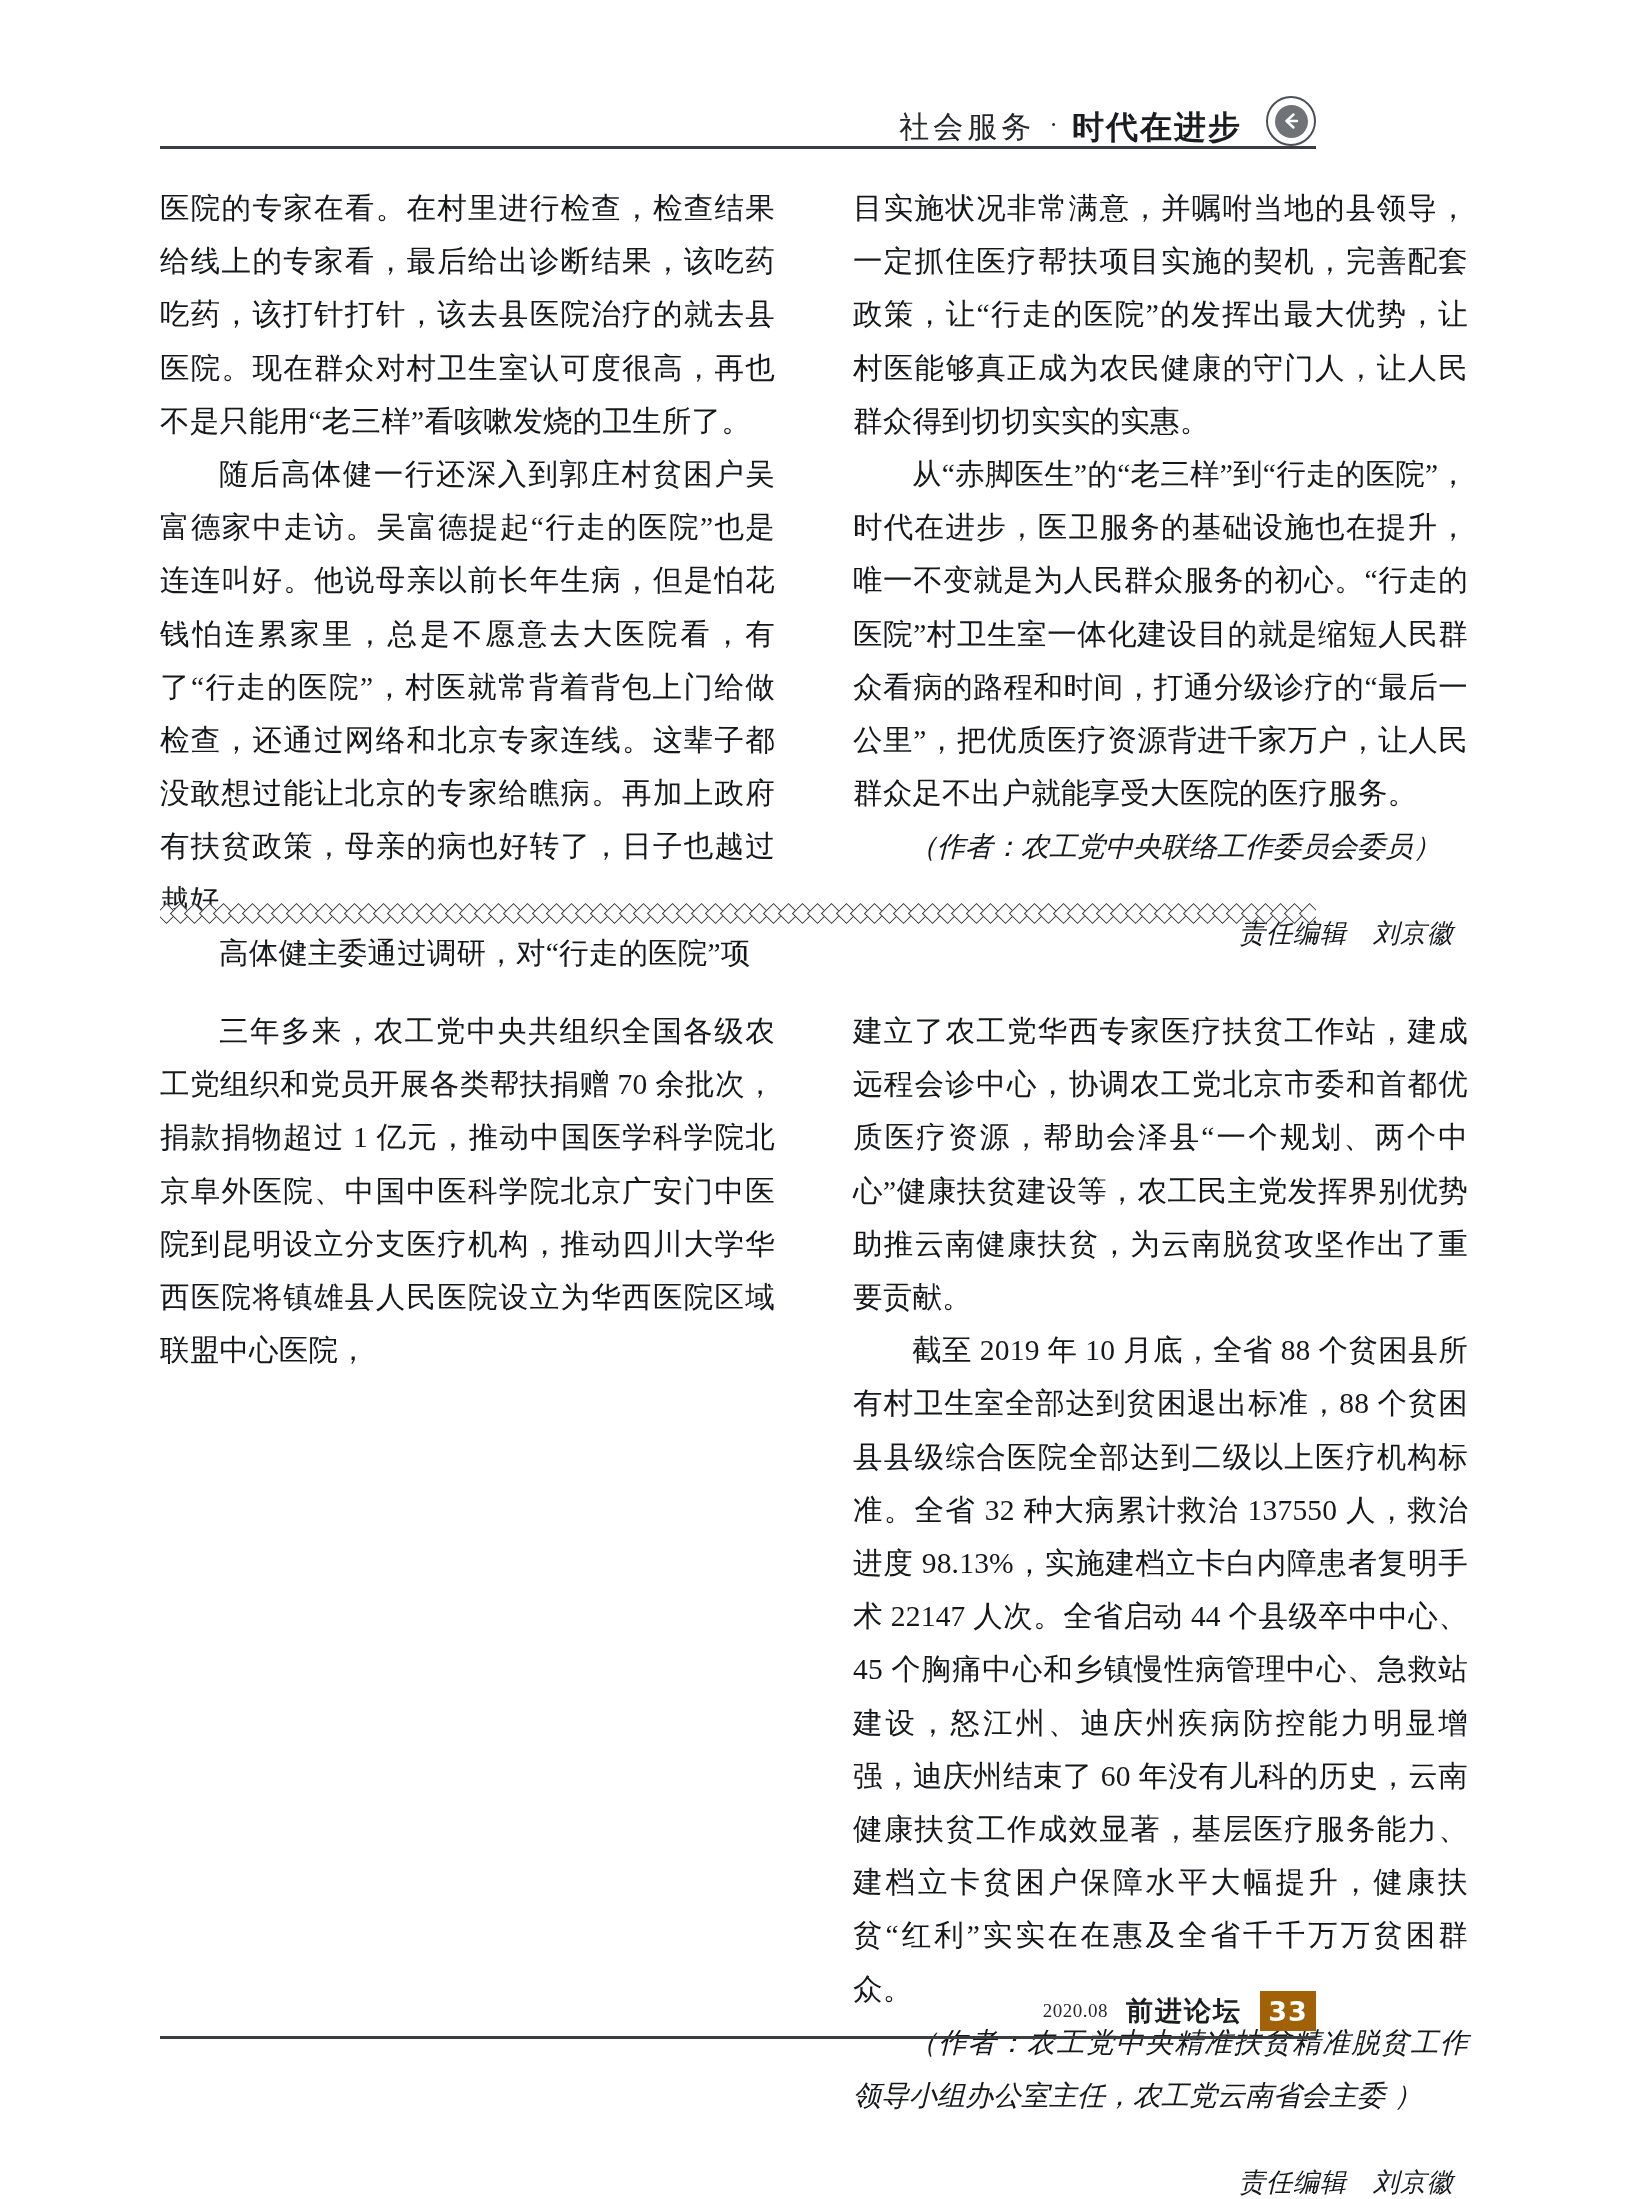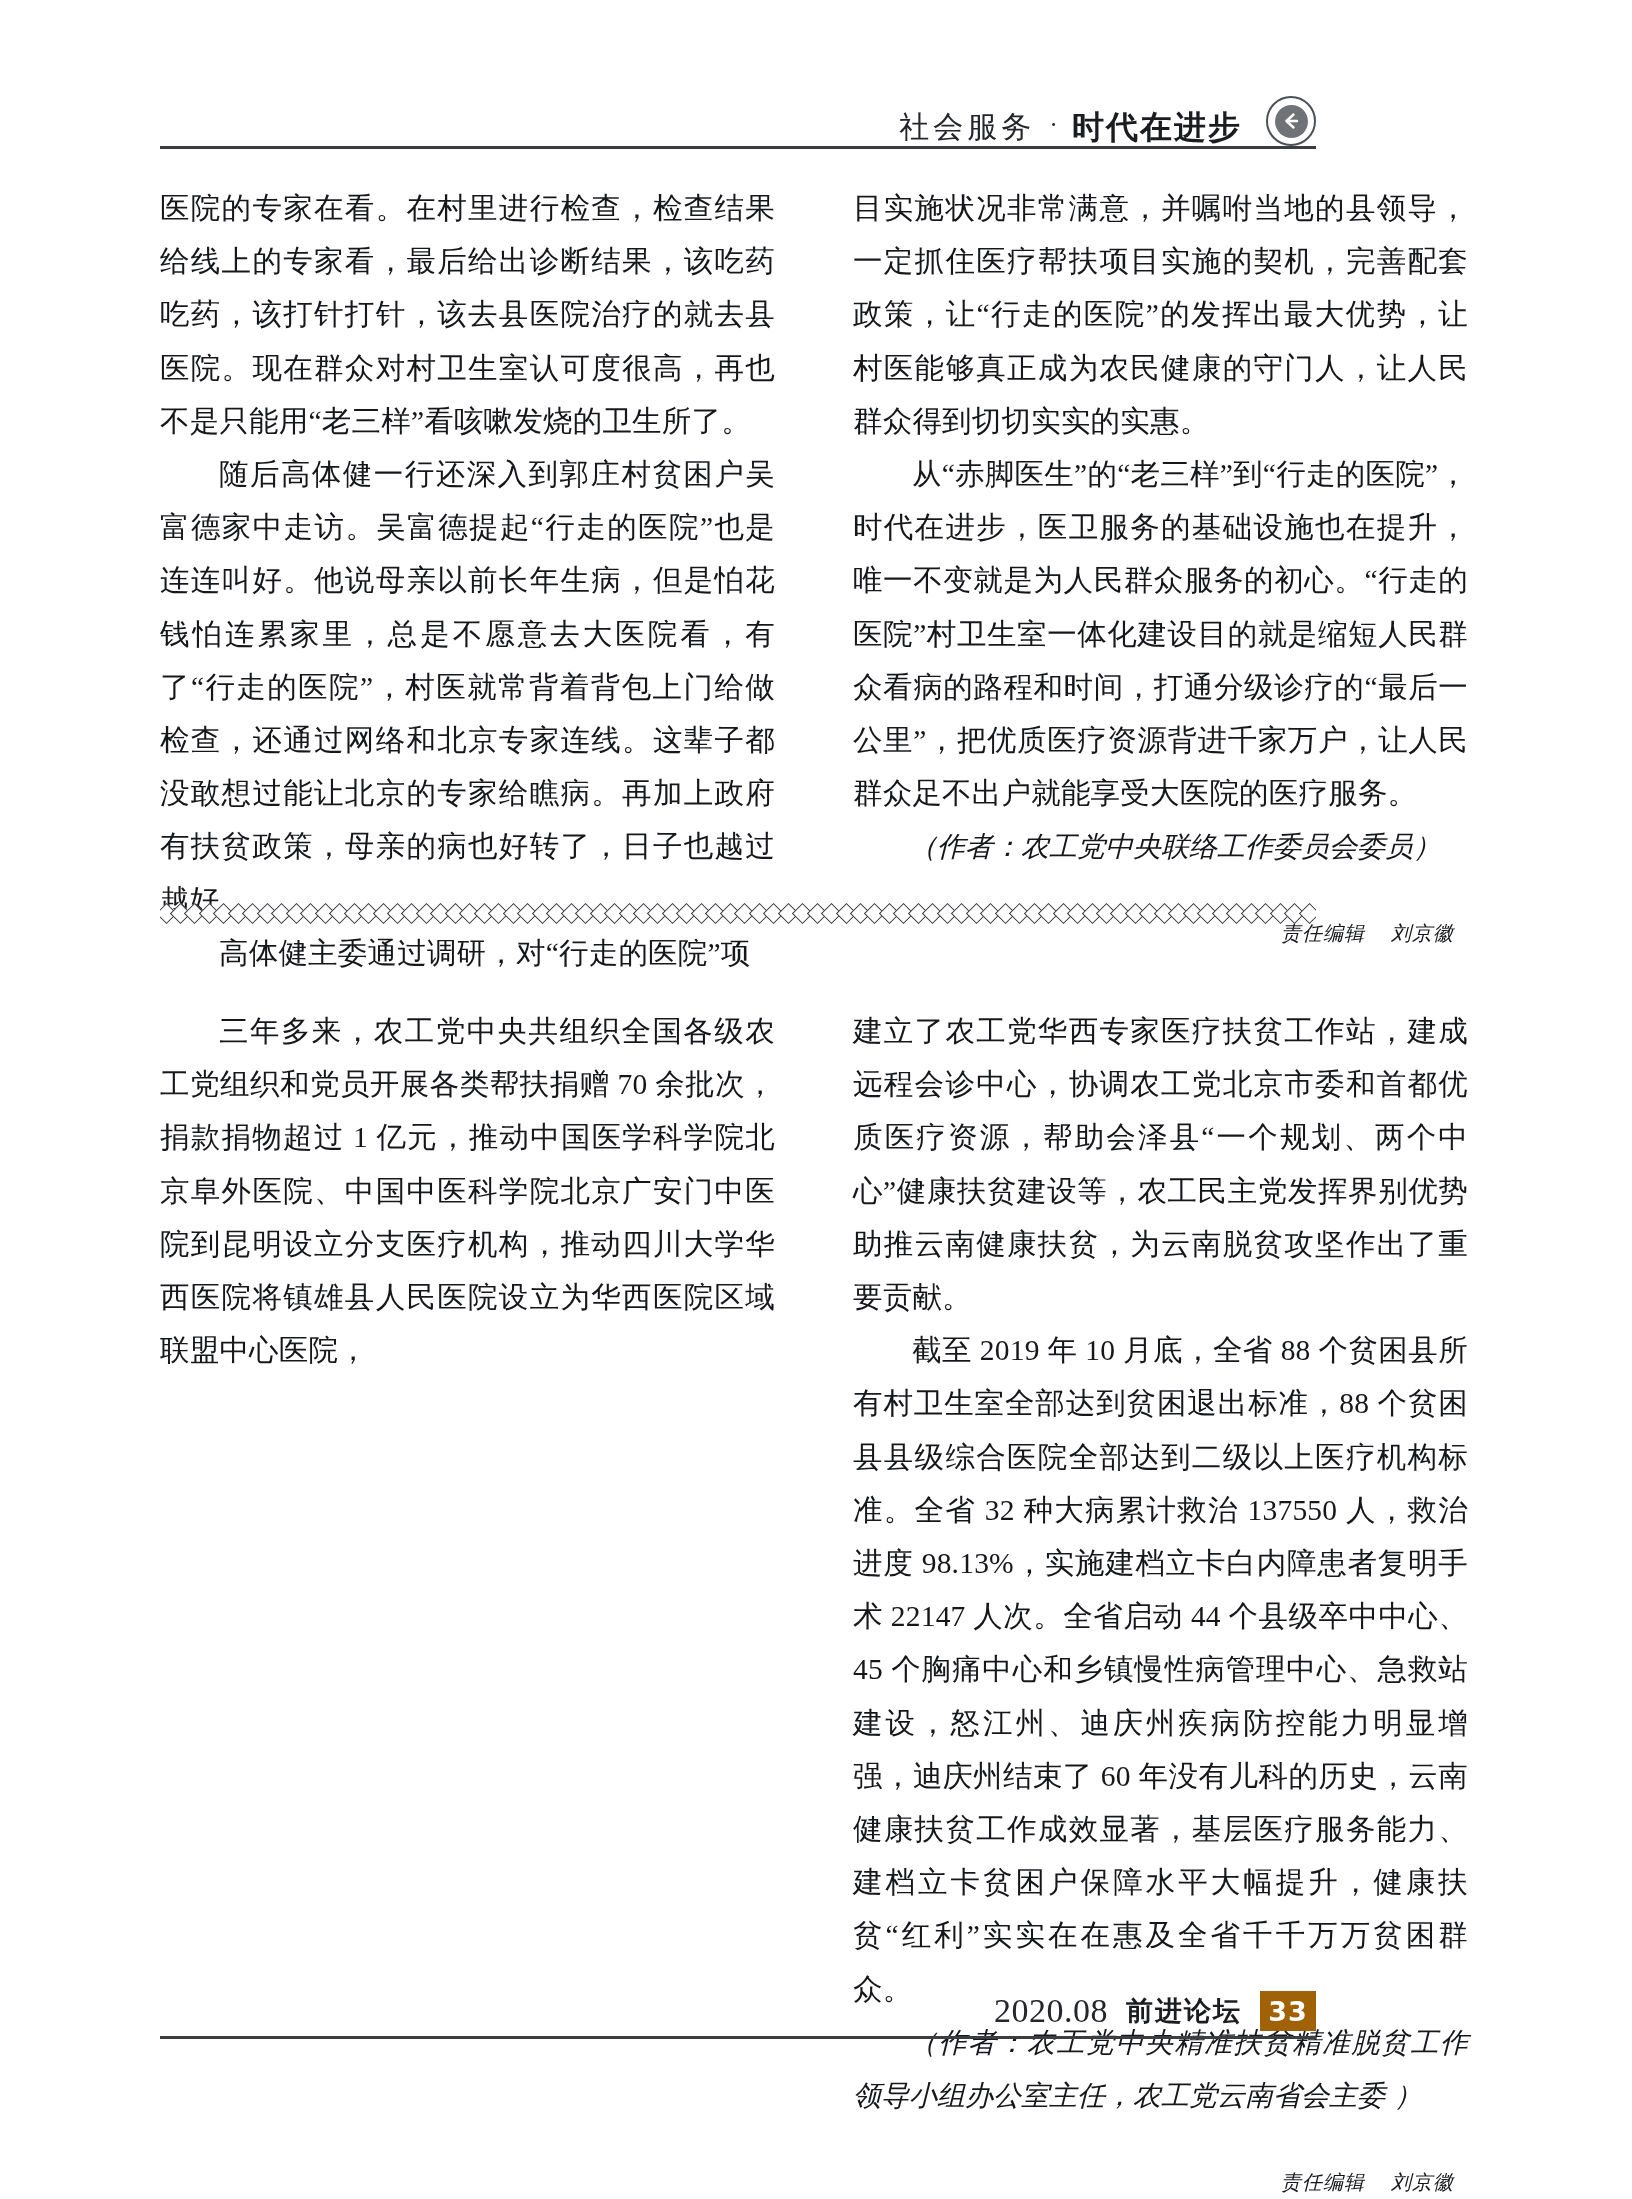--- a/index.html
+++ b/index.html
@@ -102,21 +102,21 @@
     line-height:53px;
     text-indent:2em;
     font-style:italic;
     font-family:"DejaVu Serif","Liberation Serif",serif;
     color:#15171a;
     text-align:justify;
     text-justify:inter-ideograph;
   }
   .editor{
     margin:40px 0 0 0;
-    font-size:20px;
+    font-size:26px;
     line-height:40px;
     font-style:italic;
     font-family:"DejaVu Serif","Liberation Serif",serif;
     text-align:right;
     padding-right:14px;
     color:#15171a;
     letter-spacing:1px;
   }
   .editor .sp{display:inline-block;width:26px;}
 
@@ -154,21 +154,21 @@
   }
   .footer{
     position:absolute;
     right:160px;bottom:168px;
     display:flex;
     align-items:center;
     gap:18px;
   }
   .foot-date{
     font-family:"Liberation Serif","DejaVu Serif",serif;
-    font-size:34px;
+    font-size:19px;
     color:#24262b;
     letter-spacing:0.5px;
   }
   .foot-name{
     font-family:"DejaVu Sans","Liberation Sans",sans-serif;
     font-size:27px;
     font-weight:700;
     color:#1a1c20;
     letter-spacing:2px;
   }

